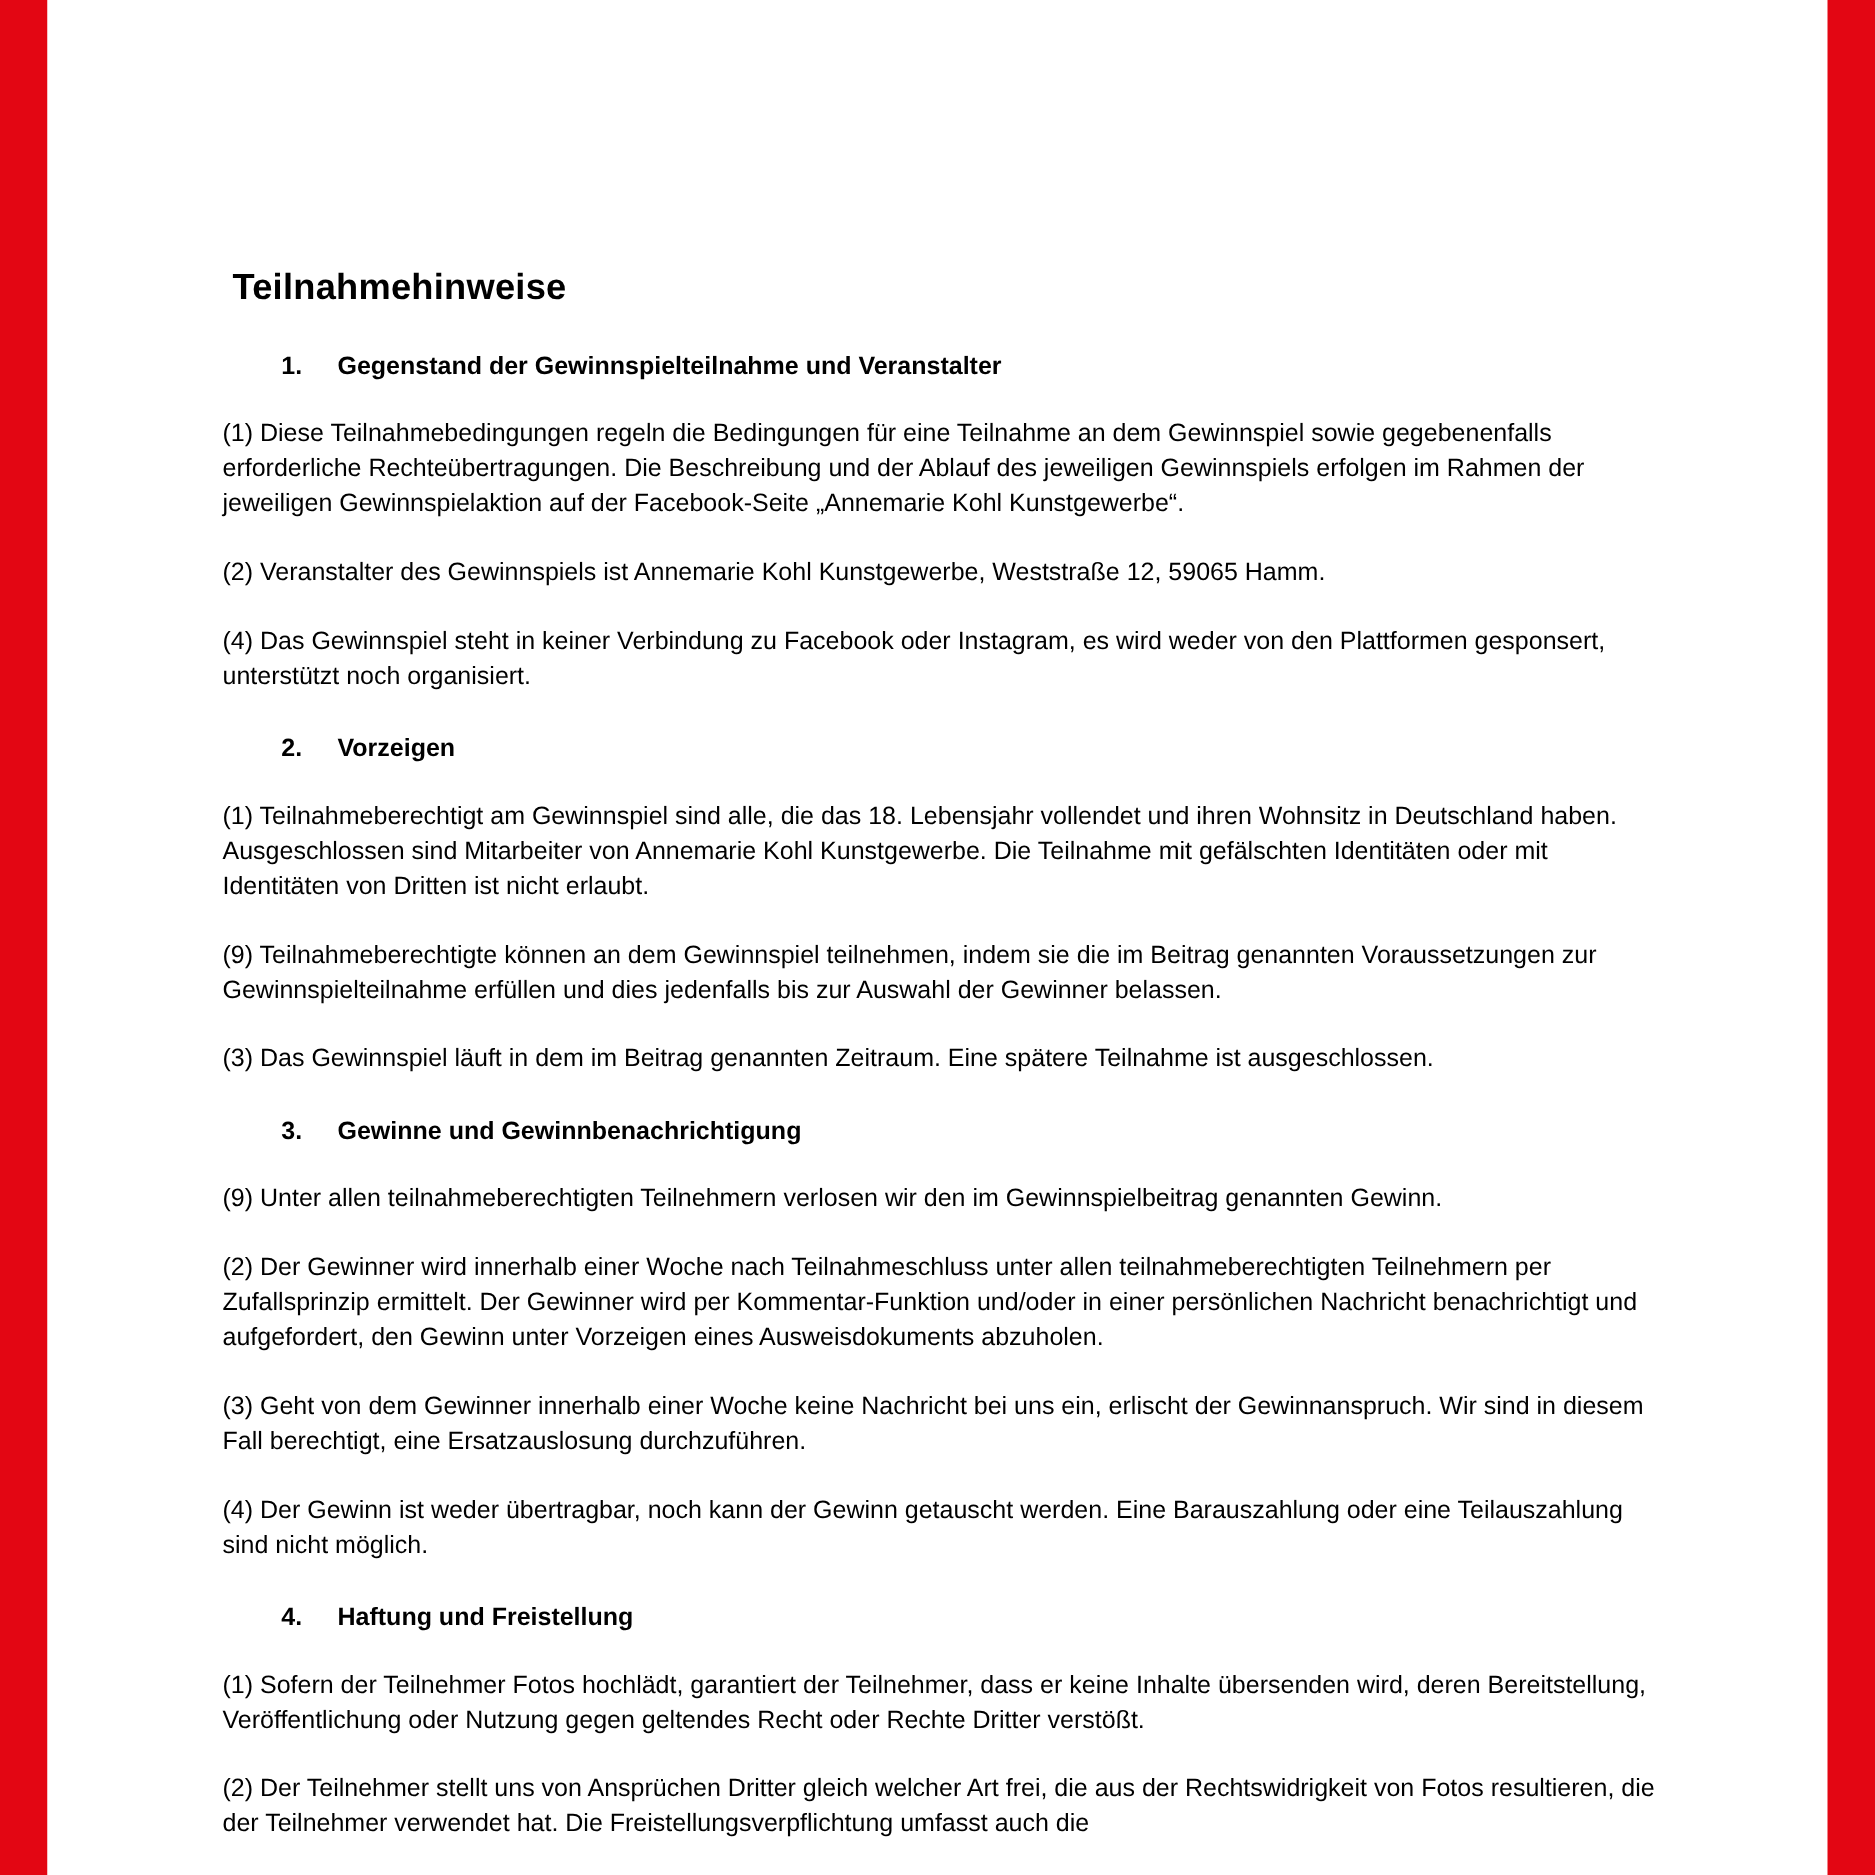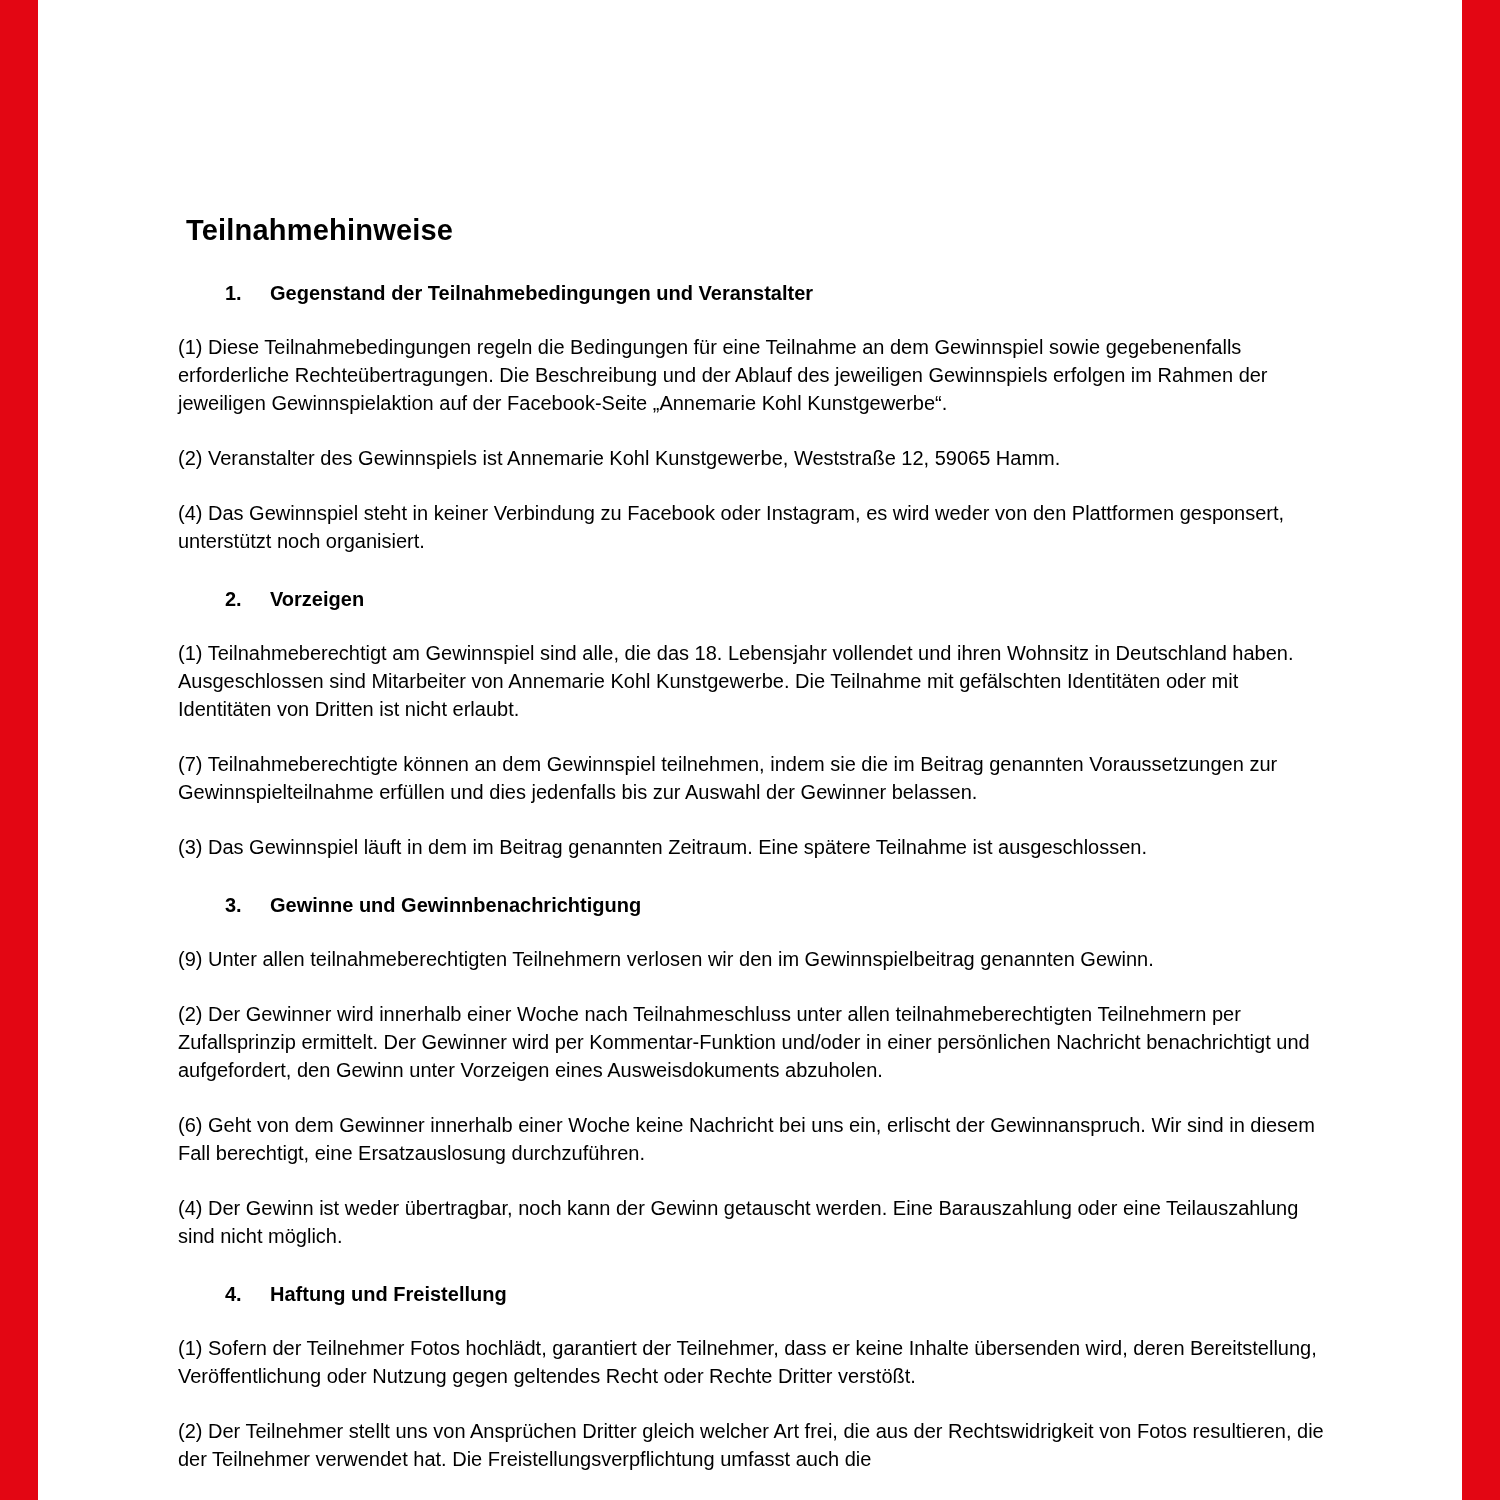--- a/index.html
+++ b/index.html
@@ -71,39 +71,39 @@
 <body>
 
 <div class="viewport">
   <div class="stripe left" style="background: rgb(227, 6, 19);"></div>
   <div class="page" style="background: rgb(255, 255, 255);">
     <div class="content" style="color: rgb(0, 0, 0);">
       <h1 class="doc-title">Teilnahmehinweise</h1>
       <div id="sections">
           <div class="section-heading">
             <span class="section-number">1.</span>
-            <span class="section-title">Gegenstand der Teilnahmebedingungen und Veranstalter</span>
+            <span class="section-title">Gegenstand der Gewinnspielteilnahme und Veranstalter</span>
           </div>
           <p class="doc-paragraph">(1) Diese Teilnahmebedingungen regeln die Bedingungen für eine Teilnahme an dem Gewinnspiel sowie gegebenenfalls erforderliche Rechteübertragungen. Die Beschreibung und der Ablauf des jeweiligen Gewinnspiels erfolgen im Rahmen der jeweiligen Gewinnspielaktion auf der Facebook-Seite „Annemarie Kohl Kunstgewerbe“.</p>
           <p class="doc-paragraph">(2) Veranstalter des Gewinnspiels ist Annemarie Kohl Kunstgewerbe, Weststraße 12, 59065 Hamm.</p>
           <p class="doc-paragraph">(4) Das Gewinnspiel steht in keiner Verbindung zu Facebook oder Instagram, es wird weder von den Plattformen gesponsert, unterstützt noch organisiert.</p>
           <div class="section-heading">
             <span class="section-number">2.</span>
             <span class="section-title">Vorzeigen</span>
           </div>
           <p class="doc-paragraph">(1) Teilnahmeberechtigt am Gewinnspiel sind alle, die das 18. Lebensjahr vollendet und ihren Wohnsitz in Deutschland haben. Ausgeschlossen sind Mitarbeiter von Annemarie Kohl Kunstgewerbe. Die Teilnahme mit gefälschten Identitäten oder mit Identitäten von Dritten ist nicht erlaubt.</p>
-          <p class="doc-paragraph">(7) Teilnahmeberechtigte können an dem Gewinnspiel teilnehmen, indem sie die im Beitrag genannten Voraussetzungen zur Gewinnspielteilnahme erfüllen und dies jedenfalls bis zur Auswahl der Gewinner belassen.</p>
+          <p class="doc-paragraph">(9) Teilnahmeberechtigte können an dem Gewinnspiel teilnehmen, indem sie die im Beitrag genannten Voraussetzungen zur Gewinnspielteilnahme erfüllen und dies jedenfalls bis zur Auswahl der Gewinner belassen.</p>
           <p class="doc-paragraph">(3) Das Gewinnspiel läuft in dem im Beitrag genannten Zeitraum. Eine spätere Teilnahme ist ausgeschlossen.</p>
           <div class="section-heading">
             <span class="section-number">3.</span>
             <span class="section-title">Gewinne und Gewinnbenachrichtigung</span>
           </div>
           <p class="doc-paragraph">(9) Unter allen teilnahmeberechtigten Teilnehmern verlosen wir den im Gewinnspielbeitrag genannten Gewinn.</p>
           <p class="doc-paragraph">(2) Der Gewinner wird innerhalb einer Woche nach Teilnahmeschluss unter allen teilnahmeberechtigten Teilnehmern per Zufallsprinzip ermittelt. Der Gewinner wird per Kommentar-Funktion und/oder in einer persönlichen Nachricht benachrichtigt und aufgefordert, den Gewinn unter Vorzeigen eines Ausweisdokuments abzuholen.</p>
-          <p class="doc-paragraph">(6) Geht von dem Gewinner innerhalb einer Woche keine Nachricht bei uns ein, erlischt der Gewinnanspruch. Wir sind in diesem Fall berechtigt, eine Ersatzauslosung durchzuführen.</p>
+          <p class="doc-paragraph">(3) Geht von dem Gewinner innerhalb einer Woche keine Nachricht bei uns ein, erlischt der Gewinnanspruch. Wir sind in diesem Fall berechtigt, eine Ersatzauslosung durchzuführen.</p>
           <p class="doc-paragraph">(4) Der Gewinn ist weder übertragbar, noch kann der Gewinn getauscht werden. Eine Barauszahlung oder eine Teilauszahlung sind nicht möglich.</p>
           <div class="section-heading">
             <span class="section-number">4.</span>
             <span class="section-title">Haftung und Freistellung</span>
           </div>
           <p class="doc-paragraph">(1) Sofern der Teilnehmer Fotos hochlädt, garantiert der Teilnehmer, dass er keine Inhalte übersenden wird, deren Bereitstellung, Veröffentlichung oder Nutzung gegen geltendes Recht oder Rechte Dritter verstößt.</p>
           <p class="doc-paragraph">(2) Der Teilnehmer stellt uns von Ansprüchen Dritter gleich welcher Art frei, die aus der Rechtswidrigkeit von Fotos resultieren, die der Teilnehmer verwendet hat. Die Freistellungsverpflichtung umfasst auch die</p>
         </div>
     </div>
   </div>

